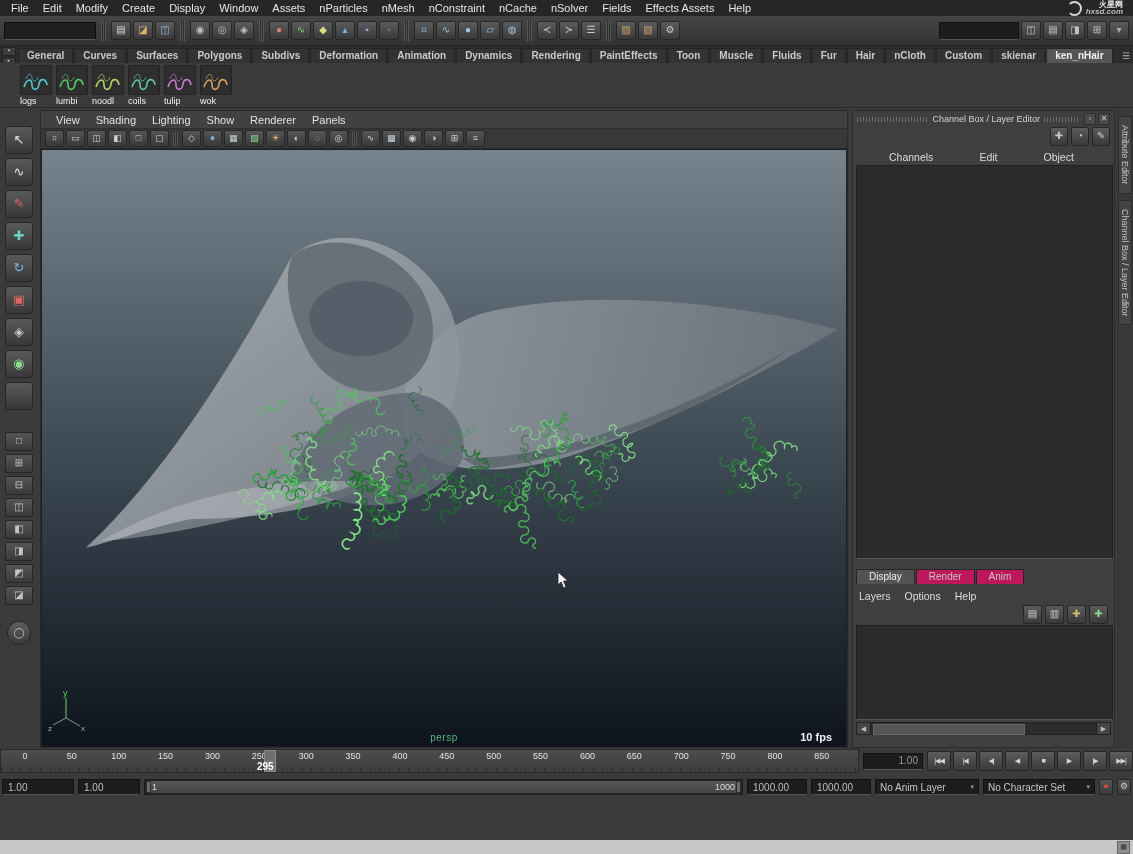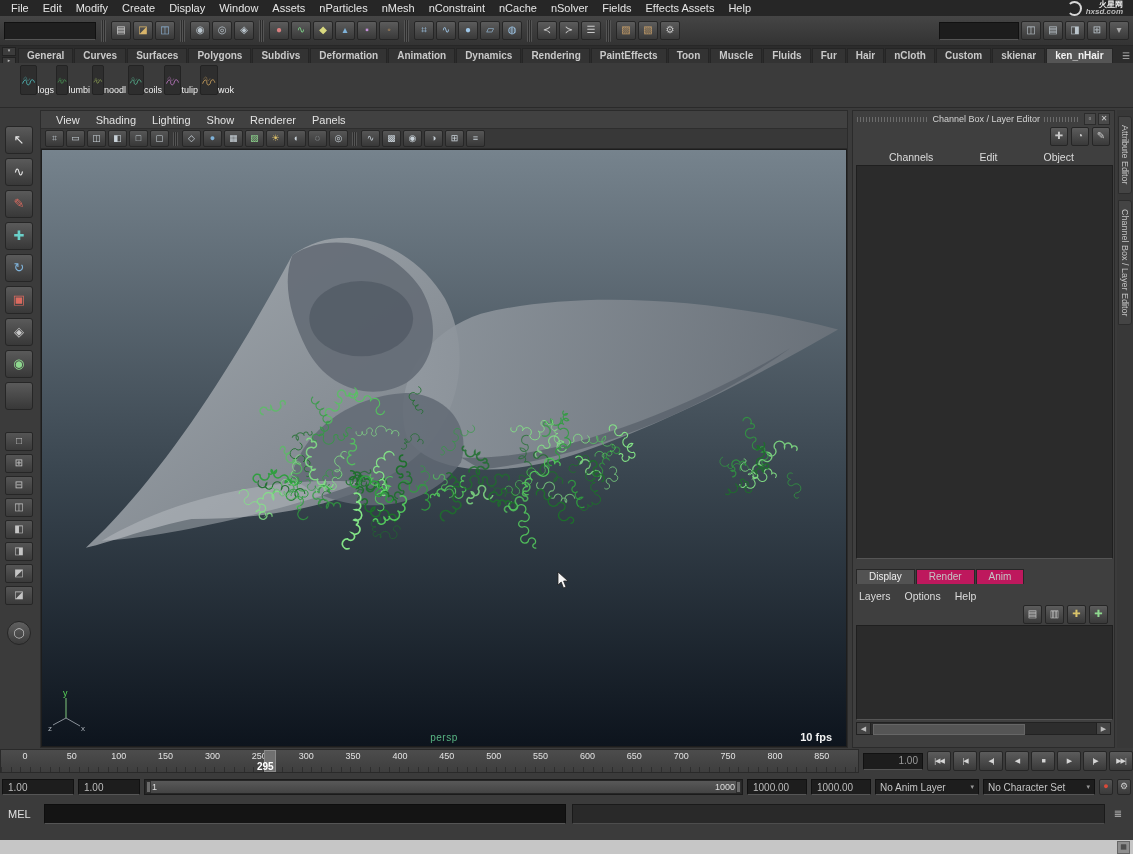--- a/index.html
+++ b/index.html
@@ -39,21 +39,21 @@
   .shelf-arrows{position:absolute;left:2px;top:1px;display:flex;flex-direction:column;gap:1px;}
   .sh-arrow{width:12px;height:7px;background:#3c3c3c;border:1px solid #222;font-size:5px;line-height:5px;
             text-align:center;color:#bbb;}
   .shelftab{padding:1px 8px 2px;font-size:10px;color:#c9c9c9;background:#333;border:1px solid #252525;
             border-bottom:none;margin-right:1px;white-space:nowrap;cursor:default;font-weight:bold;}
   .shelftab.active{background:#555;color:#f2f2f2;text-align:right;}
   .shelf-corner{margin-left:auto;width:14px;height:14px;color:#bbb;font-size:9px;text-align:center;line-height:14px;}
   .shelfitems{position:absolute;left:0;top:63px;width:1133px;height:45px;background:#3b3b3b;
               display:flex;align-items:flex-start;gap:2px;padding:2px 0 0 20px;box-sizing:border-box;
               border-bottom:1px solid #2a2a2a;}
-  .shelfitem{display:flex;flex-direction:row;align-items:flex-end;width:34px;cursor:default;}
+  .shelfitem{display:flex;flex-direction:column;align-items:flex-start;width:34px;cursor:default;}
   .shelfitem svg{width:30px;height:28px;background:#2e2e2e;border:1px solid #232323;border-radius:2px;}
   .shelfitem .slabel{font-size:9px;color:#f0f0f0;margin-top:1px;white-space:nowrap;}
 
   
   .toolbox{position:absolute;left:0;top:110px;width:38px;height:638px;background:#3b3b3b;
            display:flex;flex-direction:column;align-items:center;padding-top:16px;box-sizing:border-box;gap:4px;}
   .tbx{width:26px;height:26px;background:linear-gradient(#5a5a5a,#383838);border:1px solid #262626;
        border-radius:3px;font-size:13px;line-height:25px;text-align:center;color:#ddd;cursor:default;}
   .toolbox .gap{height:14px;}
   .lay{width:26px;height:17px;background:linear-gradient(#555,#3a3a3a);border:1px solid #262626;
@@ -666,24 +666,18 @@
       <span class="dd">▾</span>
     </span>
     <span class="dropfld" style="width:112px;">
       <span>No Character Set</span>
       <span class="dd">▾</span>
     </span>
     <span class="mini red">●</span>
     <span class="mini">⚙</span>
   </div>
 
-  <div class="cmdrow">
-    <span class="cmd-label">MEL</span>
-    <span class="cmd-input"></span>
-    <span class="cmd-output"></span>
-    <span class="cmd-icon">≣</span>
-  </div>
 
   <div class="helprow">
     <span class="help-icon">▦</span>
   </div>
 
 </div>
 
 </body></html>

